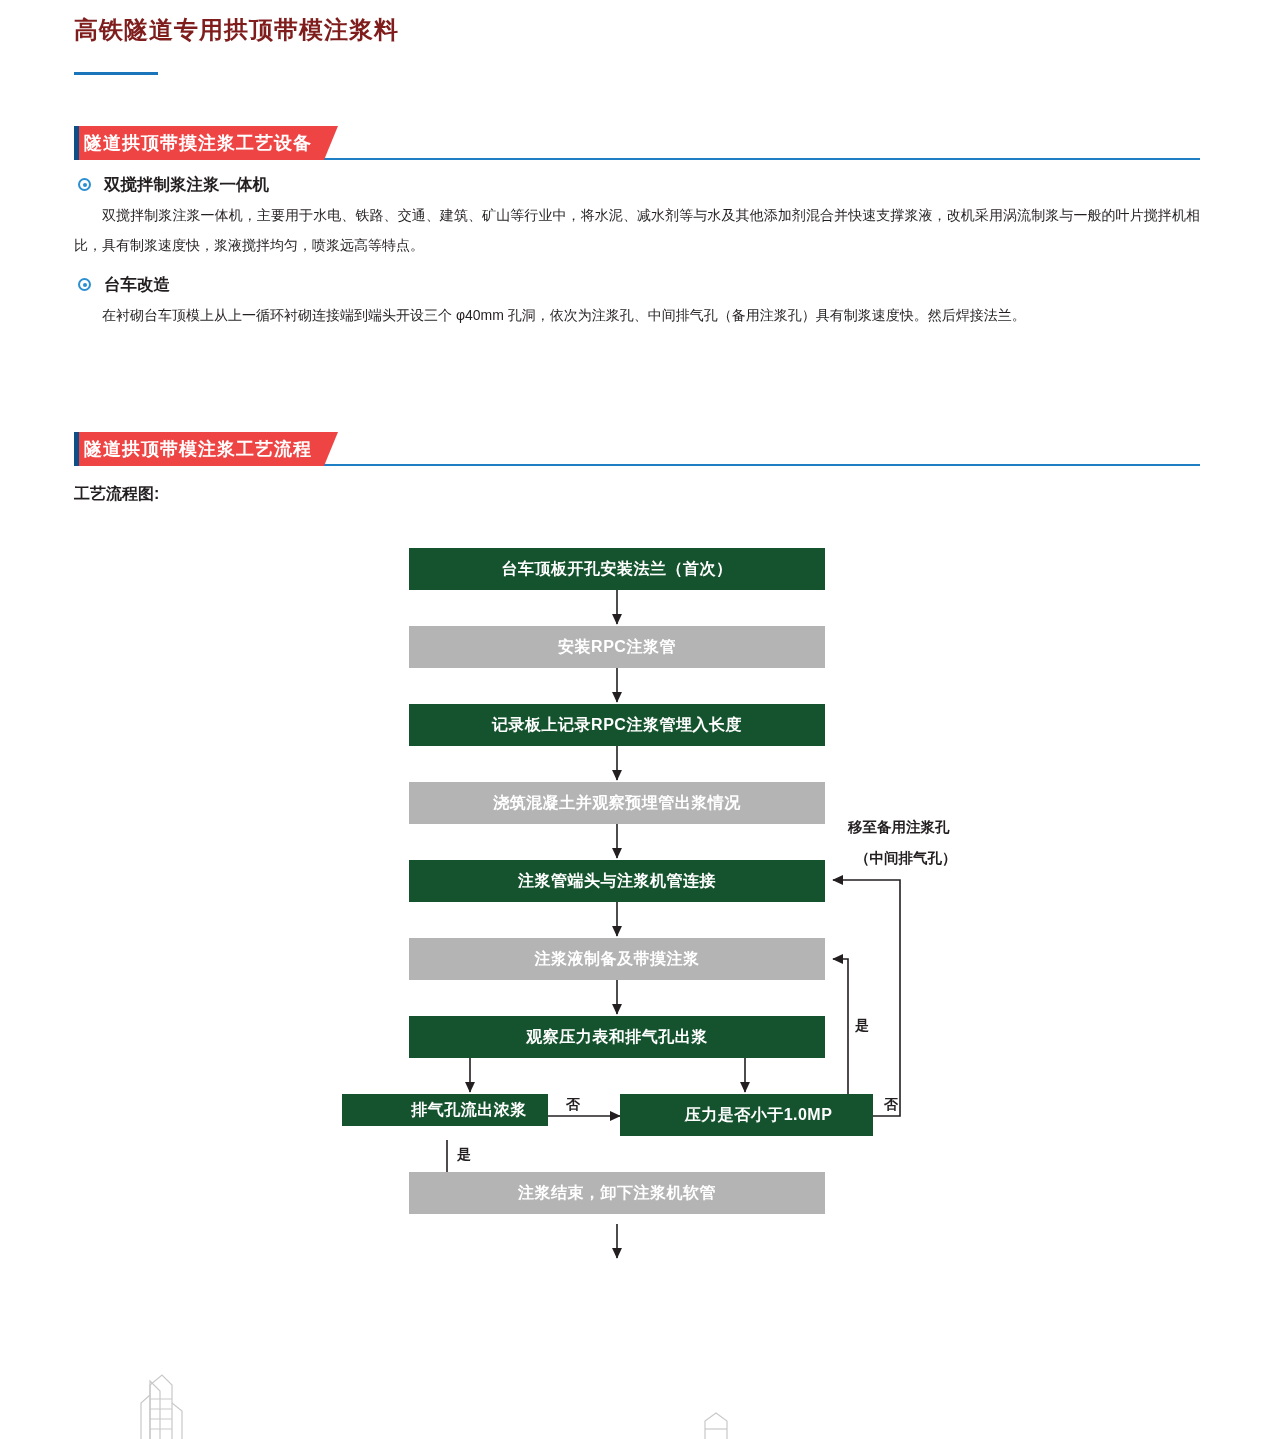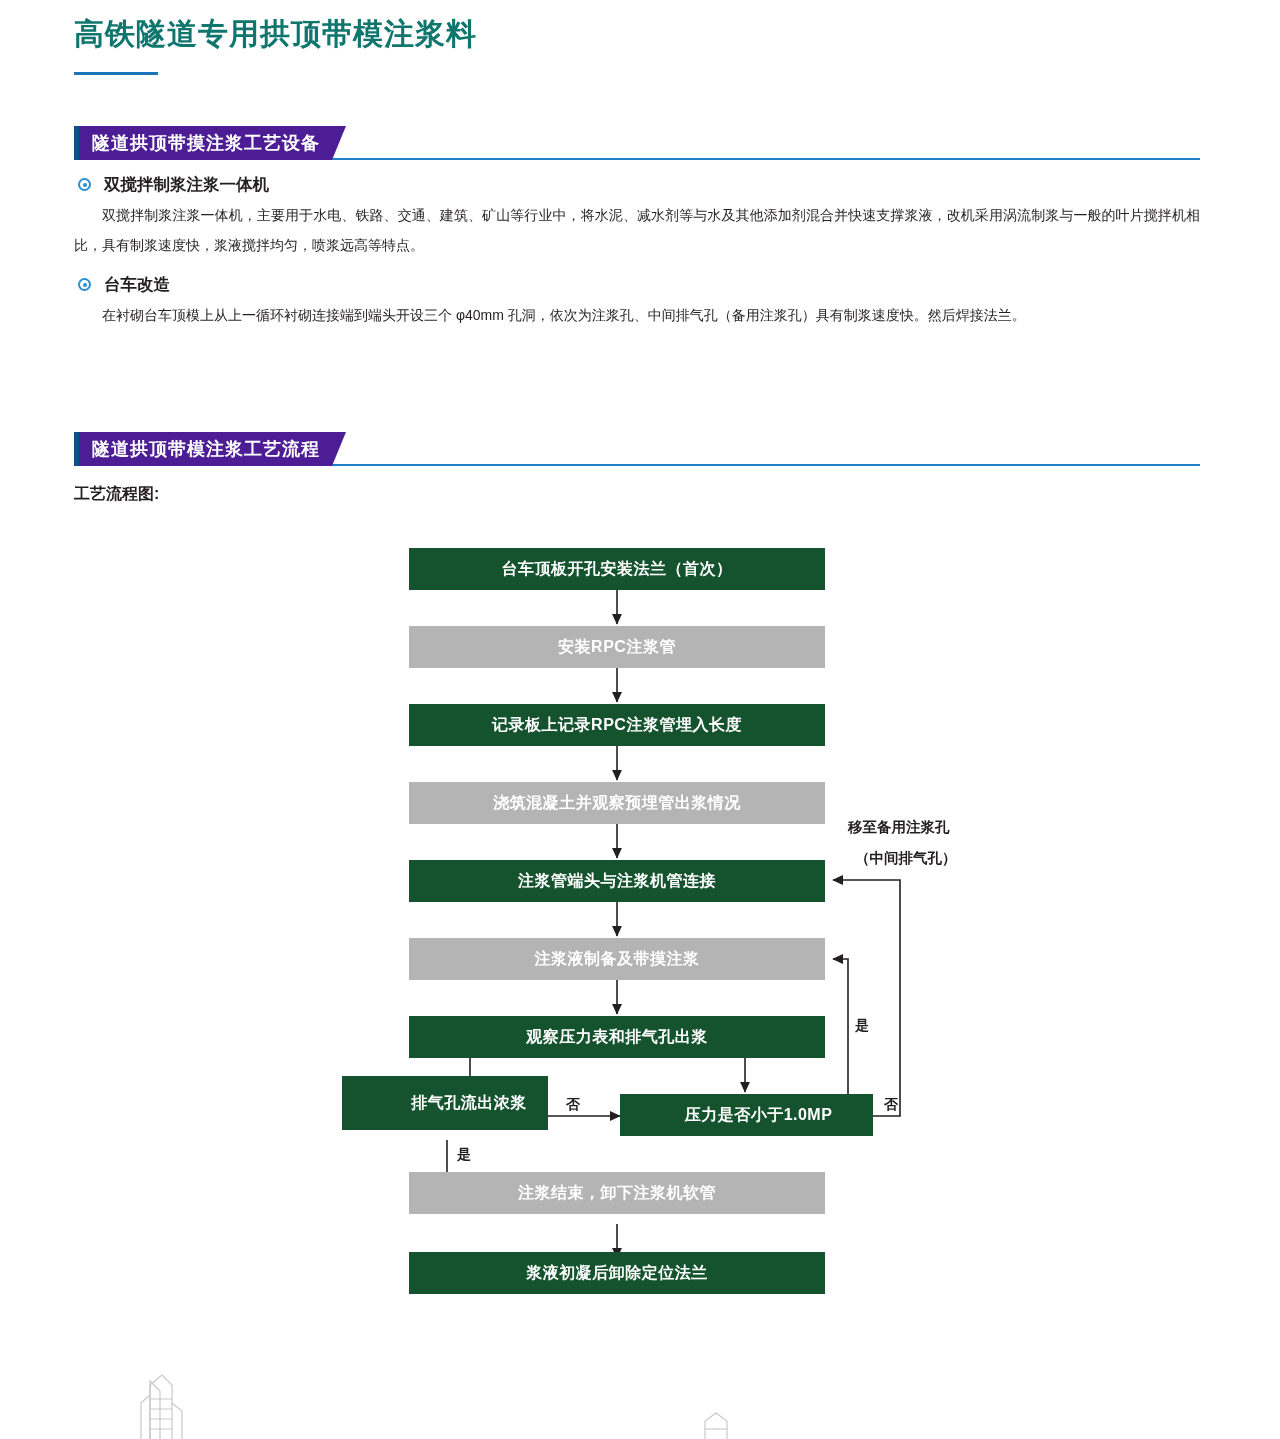--- a/index.html
+++ b/index.html
@@ -14,23 +14,23 @@
     font-family: "Liberation Sans", "DejaVu Sans", sans-serif;
     color: #231f20;
     overflow: hidden;
   }
 
   
   .page-title {
     position: absolute;
     left: 74px;
     top: 14px;
-    font-size: 30px;
-    font-weight: bold;
-    color: #0f766e;
+    font-size: 24px;
+    font-weight: bold;
+    color: #7f1d1d;
     letter-spacing: 1px;
   }
   .title-rule {
     position: absolute;
     left: 74px;
     top: 72px;
     width: 84px;
     height: 3px;
     background: #1b75bb;
   }
@@ -43,24 +43,24 @@
   }
   .section-head {
     position: relative;
     height: 34px;
   }
   .banner {
     position: absolute;
     left: 0;
     top: 0;
     height: 34px;
-    background: #4c1d95;
+    background: #ef4444;
     display: flex;
     align-items: center;
-    padding: 0 26px 0 18px;
+    padding: 0 26px 0 10px;
     box-sizing: border-box;
     color: #ffffff;
     font-size: 18px;
     font-weight: bold;
     letter-spacing: 1px;
     clip-path: polygon(0 0, 100% 0, calc(100% - 14px) 100%, 0 100%);
   }
   .banner-left-bar {
     position: absolute;
     left: 0;
@@ -246,24 +246,23 @@
     <path d="M873 604 L900 604 L900 368 L833 368" fill="none" stroke="#231f20" stroke-width="1.6" marker-end="url(#ah)"></path>
   </svg>
 
   <div class="node blue" style="left:409px; top:36px; width:416px; height:42px;">台车顶板开孔安装法兰（首次）</div>
   <div class="node grey" style="left:409px; top:114px; width:416px; height:42px;">安装RPC注浆管</div>
   <div class="node blue" style="left:409px; top:192px; width:416px; height:42px;">记录板上记录RPC注浆管埋入长度</div>
   <div class="node grey" style="left:409px; top:270px; width:416px; height:42px;">浇筑混凝土并观察预埋管出浆情况</div>
   <div class="node blue" style="left:409px; top:348px; width:416px; height:42px;">注浆管端头与注浆机管连接</div>
   <div class="node grey" style="left:409px; top:426px; width:416px; height:42px;">注浆液制备及带摸注浆</div>
   <div class="node blue" style="left:409px; top:504px; width:416px; height:42px;">观察压力表和排气孔出浆</div>
-  <div class="node blue" style="left:342px; top:564px; width:206px; height:54px;padding-left:48px;">排气孔流出浓浆</div>
+  <div class="node blue" style="left:342px; top:582px; width:206px; height:32px;padding-left:48px;">排气孔流出浓浆</div>
   <div class="node blue" style="left:620px; top:582px; width:253px; height:42px;padding-left:24px;">压力是否小于1.0MP</div>
   <div class="node grey" style="left:409px; top:660px; width:416px; height:42px;">注浆结束，卸下注浆机软管</div>
-  <div class="node blue" style="left:409px; top:740px; width:416px; height:42px;">浆液初凝后卸除定位法兰</div>
 
   <div class="flow-label" style="left:848px; top:306px;">移至备用注浆孔</div>
   <div class="flow-label" style="left:855px; top:337px;">（中间排气孔）</div>
   <div class="flow-label small" style="left:855px; top:505px;">是</div>
   <div class="flow-label small" style="left:566px; top:584px;">否</div>
   <div class="flow-label small" style="left:884px; top:584px;">否</div>
   <div class="flow-label small" style="left:457px; top:634px;">是</div>
 </div>
 
 <div class="footer-art">

